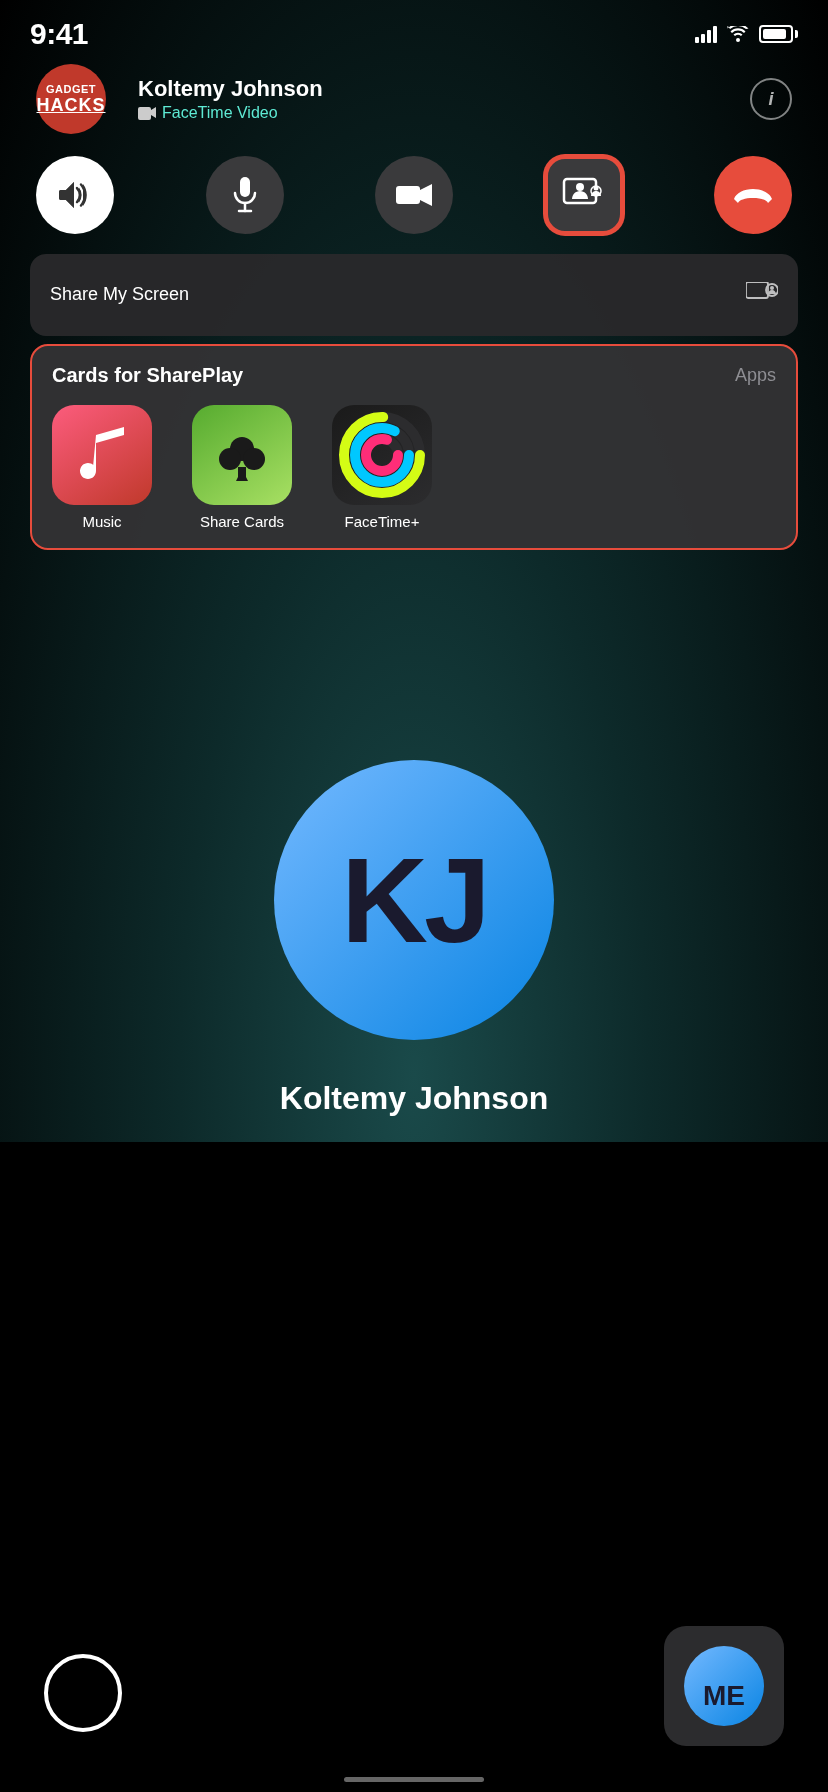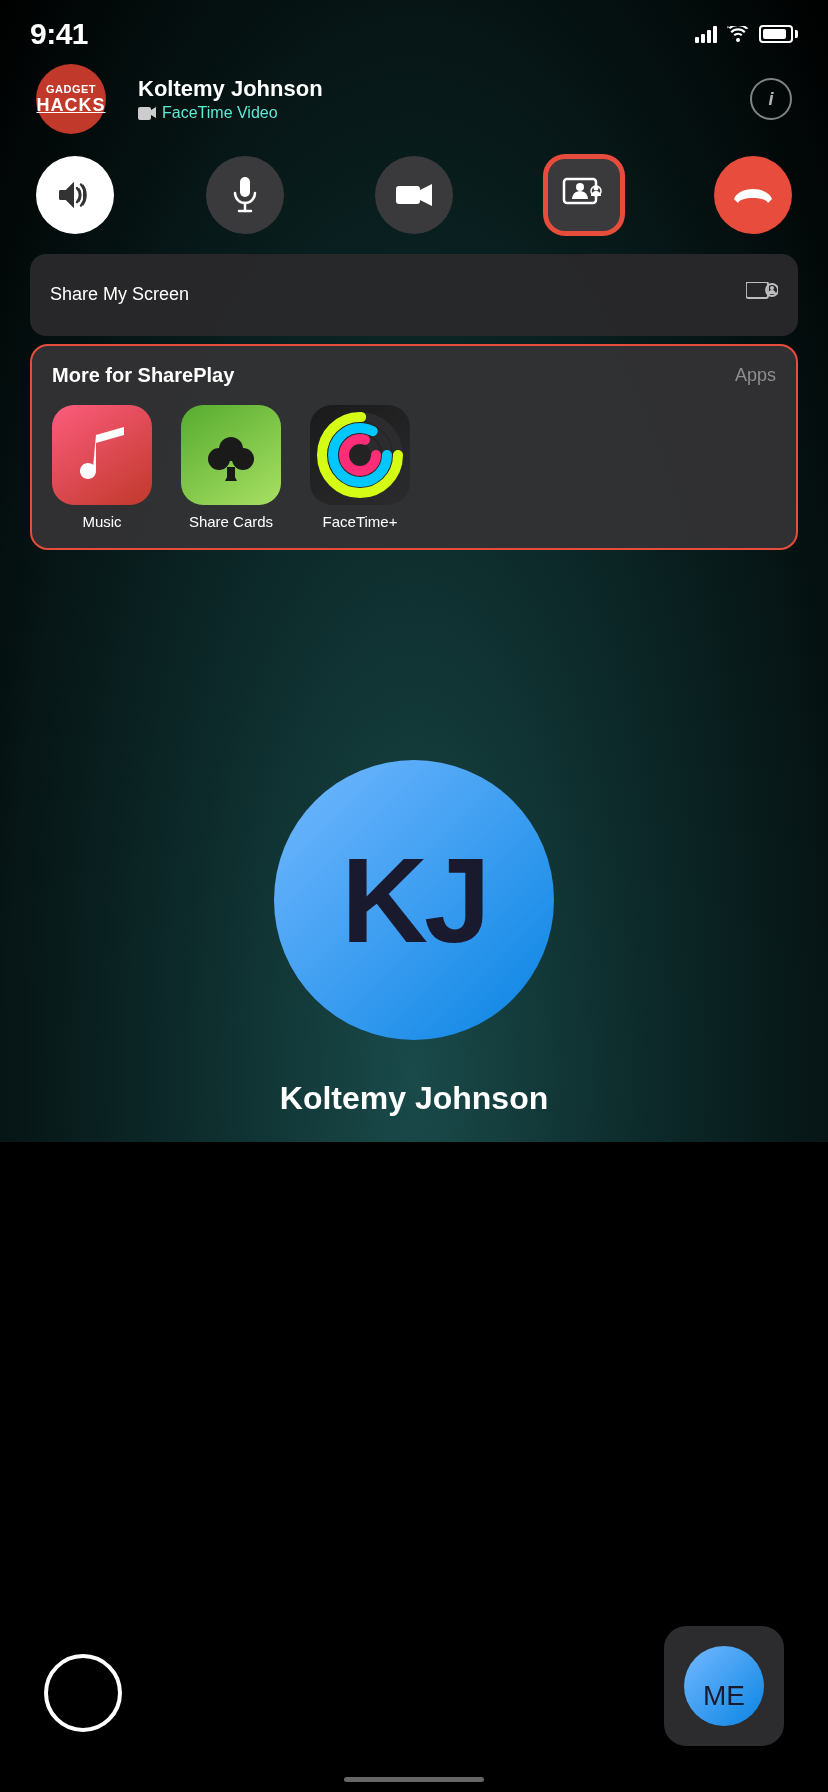--- a/index.html
+++ b/index.html
@@ -244,21 +244,21 @@
     .more-btn {
       font-size: 18px;
       color: #8e8e93;
       cursor: pointer;
       font-weight: 400;
     }
 
     .apps-row {
       display: flex;
       align-items: flex-start;
-      gap: 29px;
+      gap: 40px;
       overflow: hidden;
     }
 
     .app-item {
       display: flex;
       flex-direction: column;
       align-items: center;
       gap: 8px;
       cursor: pointer;
     }
@@ -371,21 +371,21 @@
       width: 80px;
       height: 80px;
       border-radius: 50%;
       background: linear-gradient(135deg, #74b9ff, #0984e3);
       display: flex;
       align-items: center;
       justify-content: center;
     }
     .me-initials {
       font-size: 28px;
-      font-weight: 400;
+      font-weight: 700;
       color: #1a1a2e;
       margin-top: 19px;
     }
 
     
     .home-indicator {
       position: absolute;
       bottom: 10px;
       left: 50%;
       transform: translateX(-50%);
@@ -496,21 +496,21 @@
       <rect x="0" y="0" width="22" height="16" rx="2" stroke="white" stroke-width="1.8" fill="none"></rect>
       <circle cx="26" cy="8" r="6" fill="none" stroke="white" stroke-width="1.8"></circle>
       <circle cx="26" cy="6" r="2" fill="white"></circle>
       <path d="M22 12c0-2.2 1.8-4 4-4s4 1.8 4 4" fill="white"></path>
     </svg>
   </div>
 </div>
 
 <div class="shareplay-panel">
   <div class="shareplay-header">
-    <span class="shareplay-title">More for SharePlay</span>
+    <span class="shareplay-title">Cards for SharePlay</span>
     <span class="more-btn">Apps</span>
   </div>
   <div class="apps-row">
 
     <div class="app-item">
       <div class="app-icon app-icon-music">
         <svg width="52" height="56" viewBox="0 0 52 56" fill="white">
           <path d="M20 44c0 4.4-3.6 8-8 8s-8-3.6-8-8 3.6-8 8-8c2 0 3.8.7 5.2 1.9L20 8l28-8v8L20 16v28z"></path>
         </svg>
       </div>

